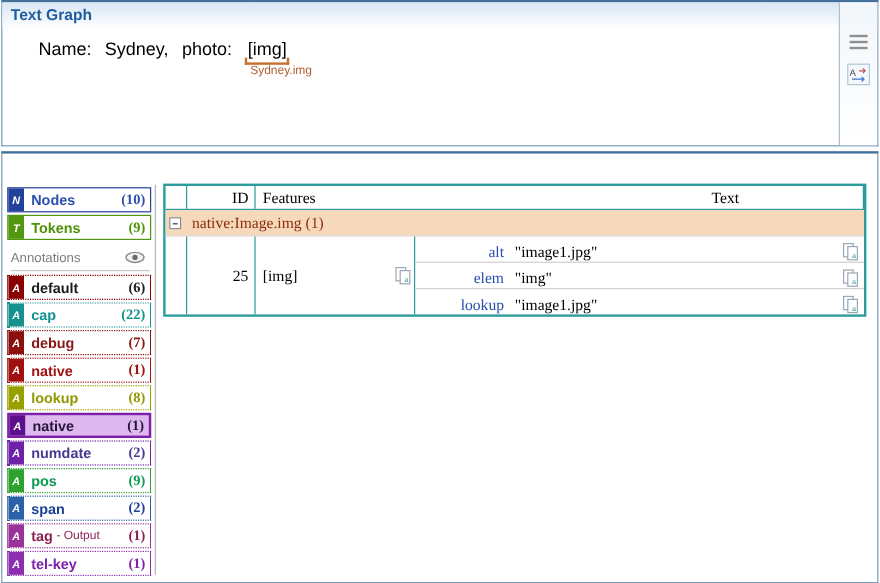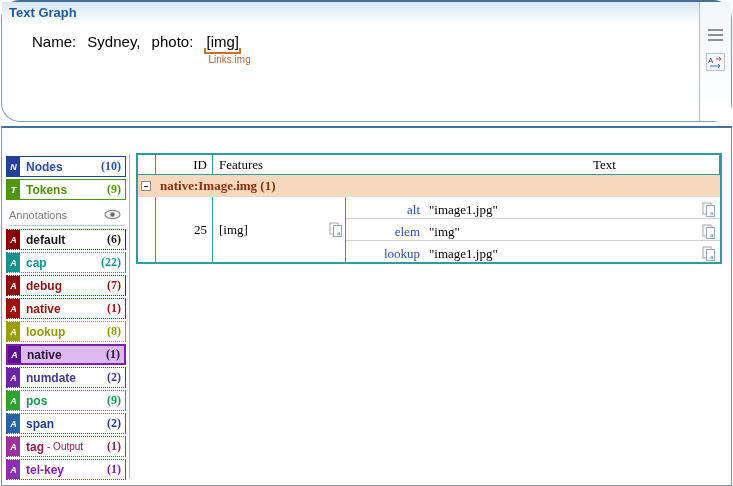--- a/index.html
+++ b/index.html
@@ -1,20 +1,20 @@
 <!DOCTYPE html>
 <html style="--panel-border: #7a9cb5; --panel-top-border: #44719b; --hdr-text: #1d5c9e; --hdr-top: #d8e6f3; --hdr-bot: #fdfeff; --tbl: #2d9c9c; --grp-bg: #f6d8ba; --grp-text: #8b2e11; --feat-name: #2a4fae; --tok-line: #c8712e; --tok-label: #ad6230; --sel-bg: #deb9f0;"><head>
 <meta charset="utf-8">
 <style>
   html,body{margin:0;padding:0;background:#fff;}
   body{width:733px;height:486px;position:relative;font-family:"Liberation Sans",sans-serif;overflow:hidden;}
 
   .panel{position:absolute;left:1px;width:729px;background:#fff;
          border:1px solid var(--panel-border);border-top:2px solid var(--panel-top-border);}
-  #text-graph-panel{top:0;height:119px;border-radius:19px;}
+  #text-graph-panel{top:0;height:119px;}
   #links-panel{top:126px;height:357px;}
 
   .panel-header{height:21px;box-sizing:border-box;padding:3px 0 0 7px;
     background:linear-gradient(var(--hdr-top),var(--hdr-bot));
     color:var(--hdr-text);font-weight:bold;font-size:13px;}
 
   
   .sentence{position:absolute;left:6px;top:31px;font-size:15px;color:#000;
             word-spacing:7px;white-space:pre-wrap;margin-left:24px;}
   .token-wrap{position:relative;display:inline-block;}
@@ -59,37 +59,37 @@
   .c0{width:18px;border-right:1px solid var(--tbl);flex:none;}
   .c1{width:57px;border-right:1px solid var(--tbl);flex:none;display:flex;align-items:center;
       justify-content:flex-end;padding-right:5px;}
   .c2{width:133px;border-right:1px solid var(--tbl);flex:none;display:flex;align-items:center;padding-left:6px;}
   .c3{flex:1;display:flex;align-items:center;padding-left:6px;}
   .group-row{height:21px;background:var(--grp-bg);display:flex;align-items:center;
              border-bottom:1px solid #dcdcdc;cursor:pointer;}
   .expand-box{width:10px;height:10px;box-sizing:border-box;border:1px solid #8a8a8a;background:#fff;
               margin-left:3px;position:relative;flex:none;cursor:pointer;}
   .expand-box::after{content:"";position:absolute;left:2px;top:4px;width:4px;height:1px;background:#333;}
-  .group-label{margin-left:9px;font-weight:bold;color:var(--grp-text);text-align:right;}
+  .group-label{margin-left:9px;font-weight:normal;color:var(--grp-text);text-align:right;}
   .data-row{min-height:62px;}
   .feat-list{display:flex;flex-direction:column;justify-content:stretch;width:100%;}
   .feat-row{height:21px;display:flex;align-items:flex-end;border-bottom:1px solid #cfcfcf;}
   .feat-row:last-child{border-bottom:none;}
   .feat-name{width:74px;text-align:right;color:var(--feat-name);flex:none;}
   .feat-val{margin-left:9px;color:#000;}
   .copy-btn{margin-left:auto;margin-right:4px;display:flex;cursor:pointer;flex:none;}
   .c2 .copy-btn{margin-right:2px;}
 </style>
 </head>
 <body>
 
 <div class="panel" id="text-graph-panel">
   <div class="panel-header">Text Graph</div>
 
-  <div class="sentence"><span>Name: Sydney, photo: </span><span class="token-wrap"><span class="token">[img]</span><span class="token-label">Links.img</span></span></div>
+  <div class="sentence"><span>Name: Sydney, photo: </span><span class="token-wrap"><span class="token">[img]</span><span class="token-label">Sydney.img</span></span></div>
 
   <div class="top-gutter">
     <div class="hamburger">
         <div></div>
         <div></div>
         <div></div>
       </div>
     <div class="annot-btn">
       <svg width="15" height="14" viewBox="0 0 15 14">
         <text x="0" y="8" font-size="8" fill="#4a4a4a" font-family="Liberation Sans, sans-serif">A</text>

